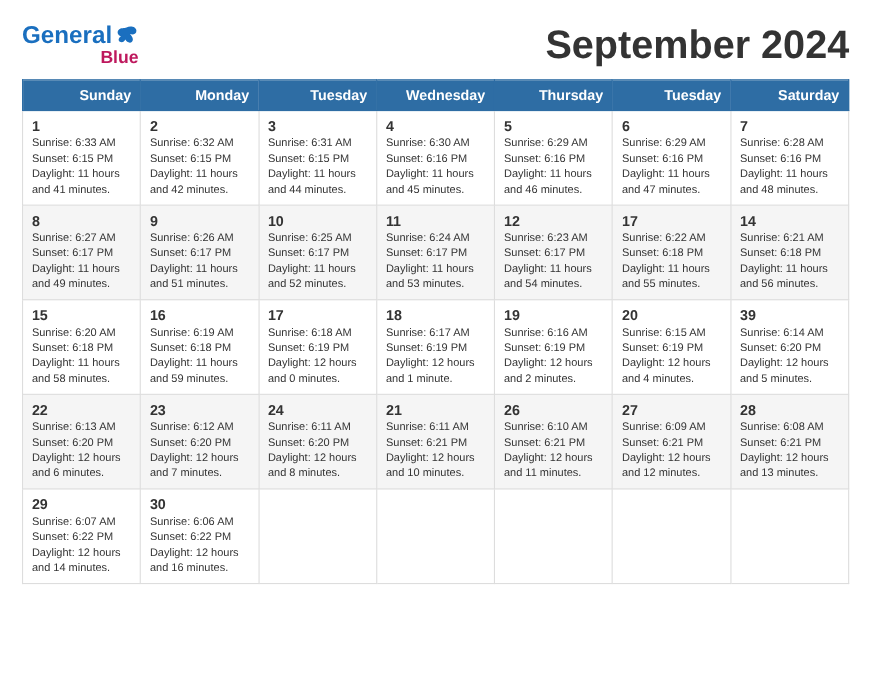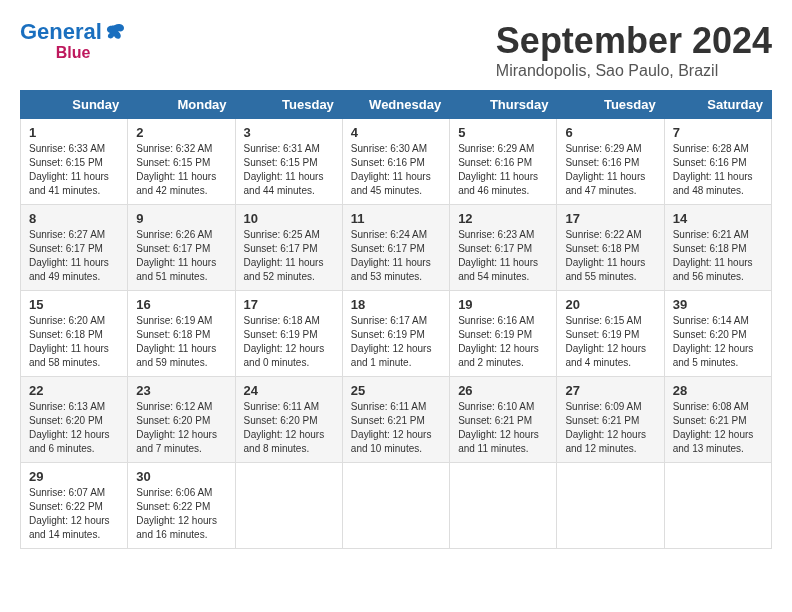--- a/index.html
+++ b/index.html
@@ -12,21 +12,21 @@
     }
     .header-area {
       display: flex;
       justify-content: space-between;
       align-items: flex-start;
       margin-bottom: 10px;
     }
     .logo {
       display: flex;
       flex-direction: column;
-      align-items: center;
+      align-items: flex-end;
     }
     .logo-text {
       font-size: 22px;
       font-weight: bold;
       color: #333;
       line-height: 1.1;
     }
     .logo-text span {
       color: #1a6fbf;
     }
@@ -94,21 +94,20 @@
         <span style="color:#1a6fbf;">General</span><span style="color:#1a6fbf;"></span>
       </span>
       <svg width="22" height="22" viewBox="0 0 22 22" style="margin-left:2px;">
         <path d="M11 4 C14 2, 20 3, 20 7 C20 10, 17 11, 14 10 C16 12, 18 15, 16 17 C14 19, 11 17, 10 15 C9 17, 7 18, 5 17 C3 16, 4 13, 6 12 C3 11, 2 8, 4 6 C6 4, 9 5, 11 4Z" fill="#1a6fbf"></path>
       </svg>
     </div>
     <span class="logo-text" style="color:#be185d;font-size:16px;">Blue</span>
   </div>
   <div class="title-area">
     <div class="month-title">September 2024</div>
-    <div class="location-title">Mirandopolis, Sao Paulo, Brazil</div>
   </div>
 </div>
 
 <table class="calendar-table">
   <thead>
     <tr>
     <th>Sunday</th>
         <th>Monday</th>
         <th>Tuesday</th>
         <th>Wednesday</th>
@@ -311,21 +310,21 @@
         </td>
         <td>
           <span class="day-number">24</span>
           <div class="day-info">
             Sunrise: 6:11 AM<br>
             Sunset: 6:20 PM<br>
             Daylight: 12 hours and 8 minutes.
           </div>
         </td>
         <td>
-          <span class="day-number">25</span>
+          <span class="day-number">21</span>
           <div class="day-info">
             Sunrise: 6:11 AM<br>
             Sunset: 6:21 PM<br>
             Daylight: 12 hours and 10 minutes.
           </div>
         </td>
         <td>
           <span class="day-number">26</span>
           <div class="day-info">
             Sunrise: 6:10 AM<br>

